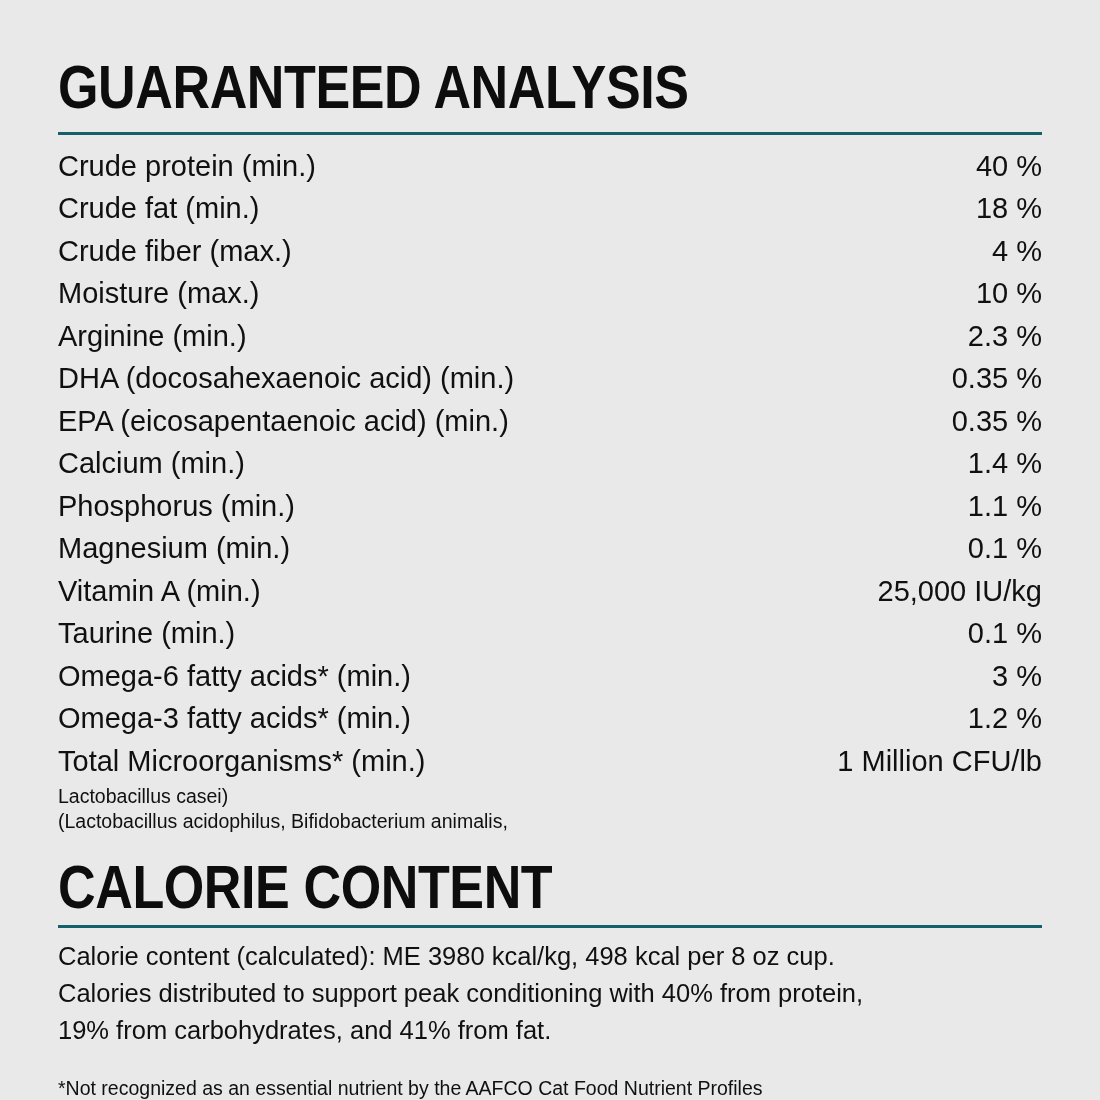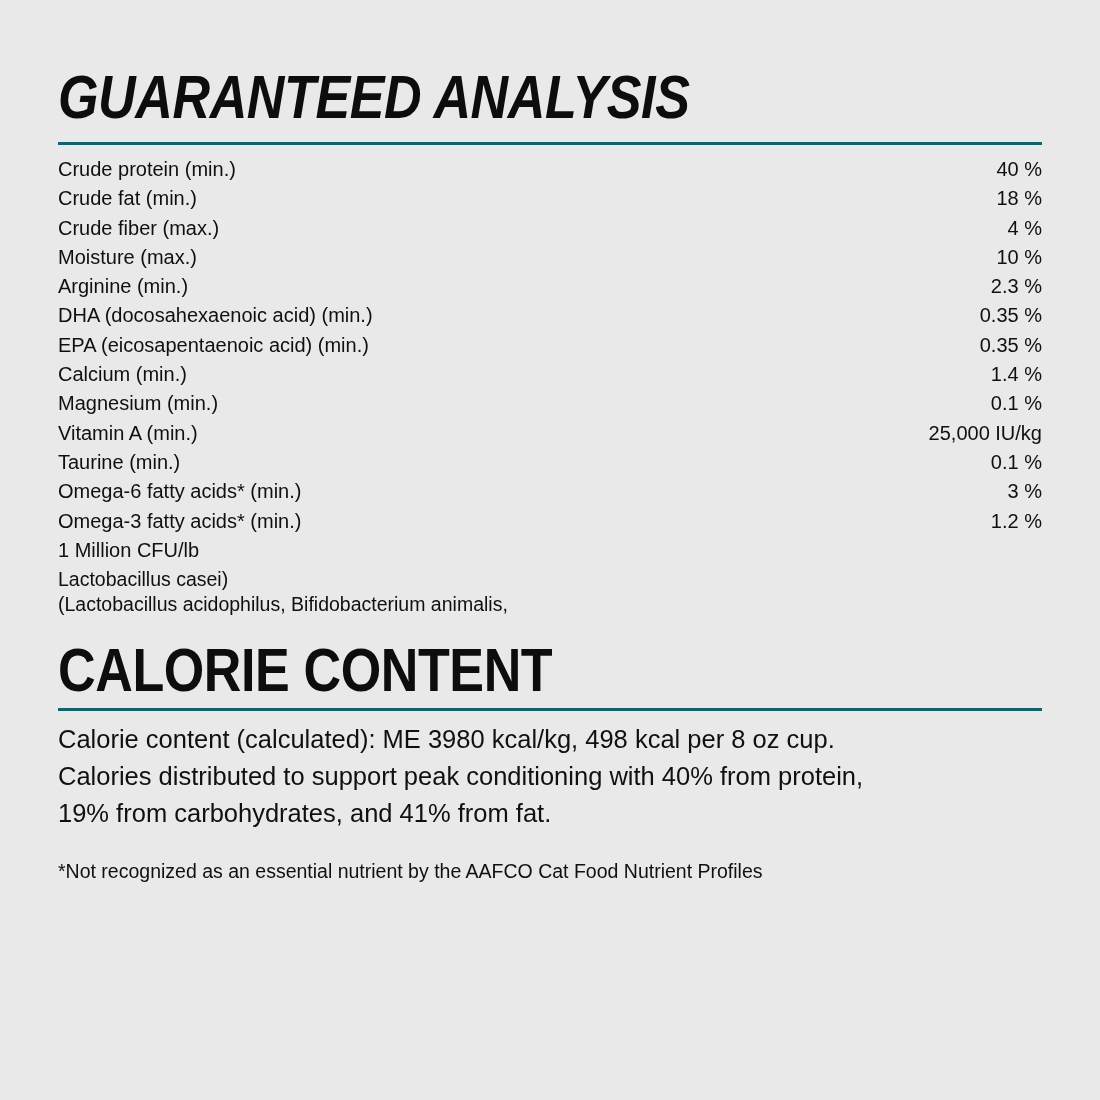--- a/index.html
+++ b/index.html
@@ -28,38 +28,37 @@
     line-height: 1.0;
     letter-spacing: -0.5px;
     text-transform: uppercase;
     transform: scaleX(0.84);
     transform-origin: left center;
     margin: 0;
     padding: 0;
     color: #0d0d0d;
   }
   .title-wrap-1 {
-    margin-top: 26px;
+    margin-top: 16px;
     margin-bottom: 14px;
-    font-style: italic;
   }
   .rule {
     height: 3px;
     background: #15616b;
     width: 100%;
     margin: 0 0 10px 0;
   }
   .rows {
     margin-top: 6px;
   }
   .row {
     display: flex;
     justify-content: space-between;
     align-items: baseline;
-    font-size: 20px;
+    font-size: 29px;
     line-height: 1.465;
     white-space: nowrap;
   }
   .row .label {
     text-align: left;
   }
   .row .value {
     text-align: center;
   }
   .subnote {
@@ -121,40 +120,45 @@
       </div>
       <div class="row">
         <span class="label">EPA (eicosapentaenoic acid) (min.)</span>
         <span class="value">0.35 %</span>
       </div>
       <div class="row">
         <span class="label">Calcium (min.)</span>
         <span class="value">1.4 %</span>
       </div>
       <div class="row">
+        <span class="label">Phosphorus (min.)</span>
+        <span class="value">1.1 %</span>
+      </div>
+      <div class="row">
         <span class="label">Magnesium (min.)</span>
         <span class="value">0.1 %</span>
       </div>
       <div class="row">
         <span class="label">Vitamin A (min.)</span>
         <span class="value">25,000 IU/kg</span>
       </div>
       <div class="row">
         <span class="label">Taurine (min.)</span>
         <span class="value">0.1 %</span>
       </div>
       <div class="row">
         <span class="label">Omega-6 fatty acids* (min.)</span>
         <span class="value">3 %</span>
       </div>
       <div class="row">
         <span class="label">Omega-3 fatty acids* (min.)</span>
         <span class="value">1.2 %</span>
       </div>
       <div class="row">
+        <span class="label">Total Microorganisms* (min.)</span>
         <span class="value">1 Million CFU/lb</span>
       </div>
     </div>
 
   <div class="subnote">
     <div>Lactobacillus casei)</div>
     <div>(Lactobacillus acidophilus, Bifidobacterium animalis,</div>
   </div>
 
   <div class="title-wrap-2">

